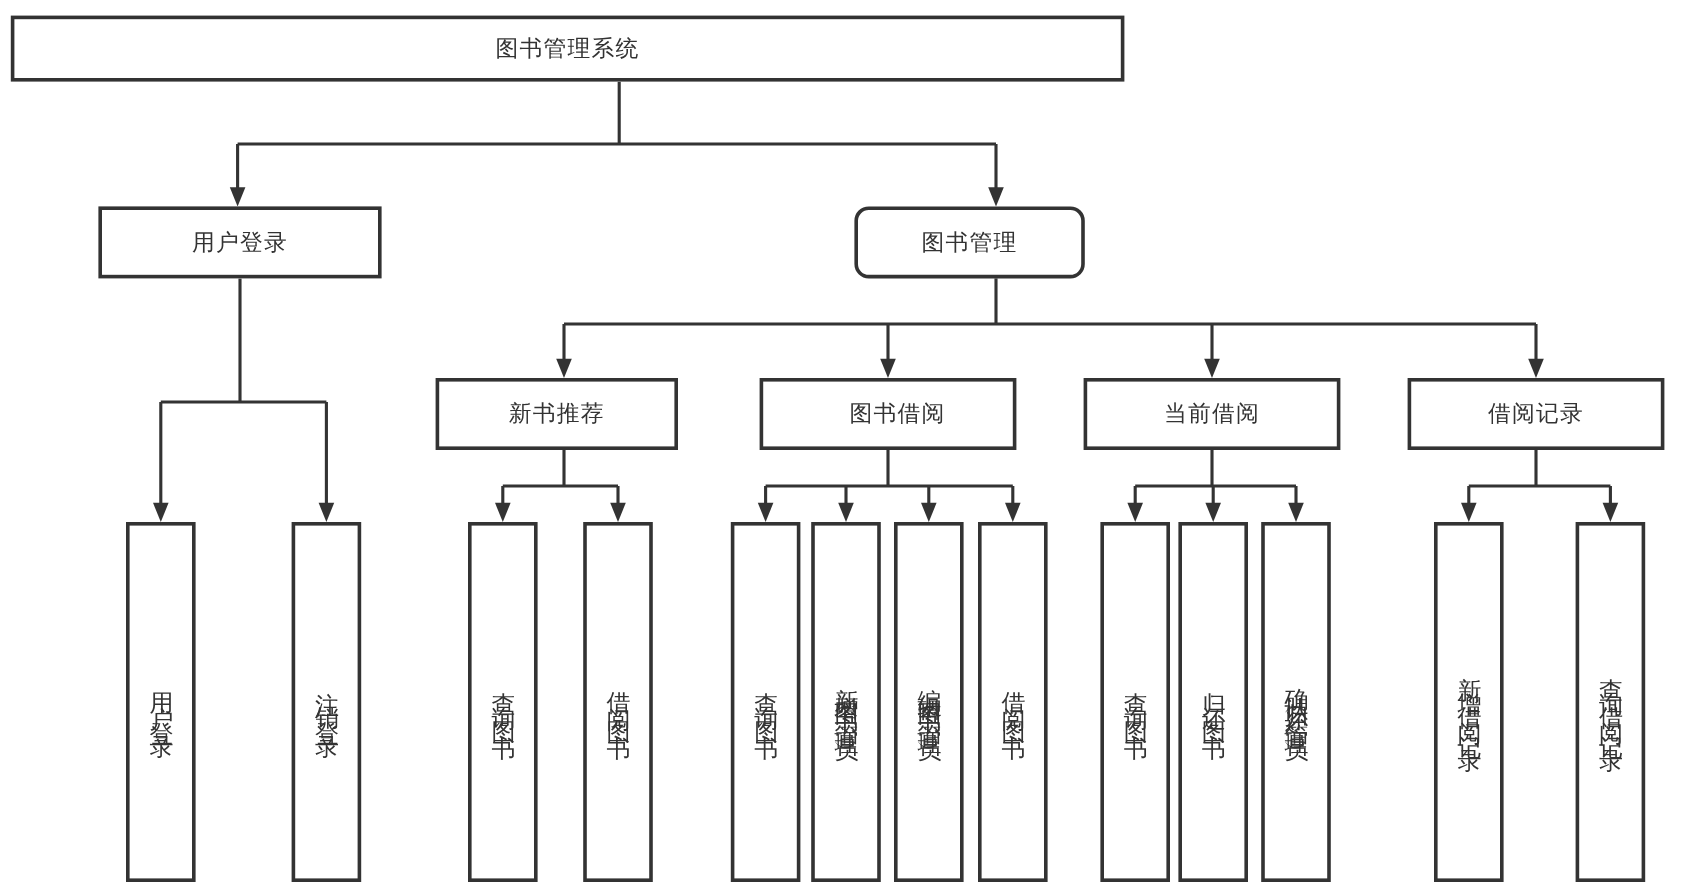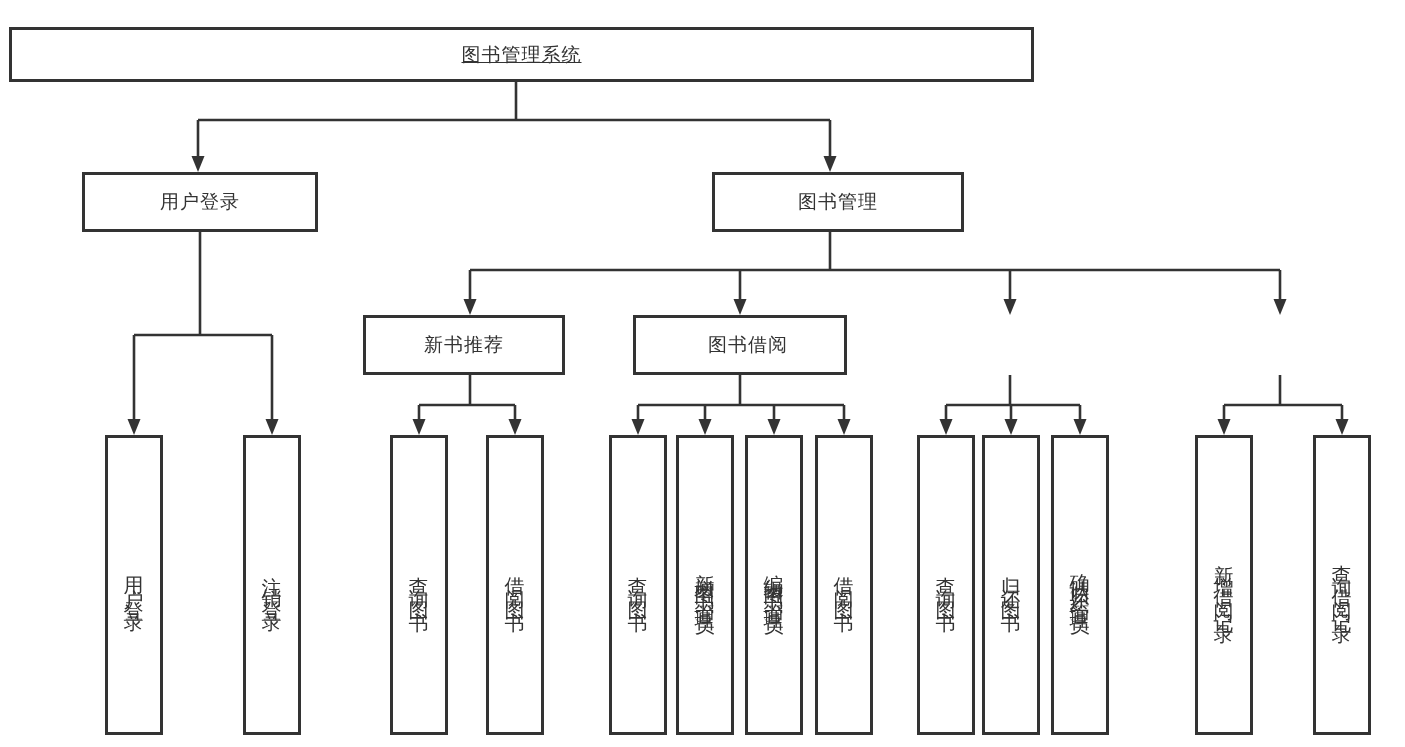--- a/index.html
+++ b/index.html
@@ -113,36 +113,42 @@
       <polygon points="767.5,419 780.5,419 774,435"></polygon>
       <polygon points="837.5,419 850.5,419 844,435"></polygon>
       <polygon points="939.5,419 952.5,419 946,435"></polygon>
       <polygon points="1004.5,419 1017.5,419 1011,435"></polygon>
       <polygon points="1073.5,419 1086.5,419 1080,435"></polygon>
       <polygon points="1217.5,419 1230.5,419 1224,435"></polygon>
       <polygon points="1335.5,419 1348.5,419 1342,435"></polygon>
     </g>
   </svg>
 
-  <div class="box h-box" style="left:9px;top:27px;width:1025px;height:55px;text-decoration:underline;">
+  <div class="box h-box" style="left:9px;top:13px;width:928px;height:55px;">
     <span>图书管理系统</span>
   </div>
 
   <div class="box h-box" style="left:82px;top:172px;width:236px;height:60px;">
     <span>用户登录</span>
   </div>
-  <div class="box h-box" style="left:712px;top:172px;width:252px;height:60px;">
+  <div class="box h-box" style="left:712px;top:172px;width:192px;height:60px;border-radius:12px;">
     <span>图书管理</span>
   </div>
 
   <div class="box h-box" style="left:363px;top:315px;width:202px;height:60px;">
     <span>新书推荐</span>
   </div>
   <div class="box h-box" style="left:633px;top:315px;width:214px;height:60px;padding-left:16px;">
     <span>图书借阅</span>
+  </div>
+  <div class="box h-box" style="left:903px;top:315px;width:214px;height:60px;">
+    <span>当前借阅</span>
+  </div>
+  <div class="box h-box" style="left:1173px;top:315px;width:214px;height:60px;">
+    <span>借阅记录</span>
   </div>
 
   <div class="box v-box" style="left:105px;top:435px;width:58px;height:300px;">
     <span class="v-label">用户登录</span>
   </div>
   <div class="box v-box" style="left:243px;top:435px;width:58px;height:300px;">
     <span class="v-label">注销登录</span>
   </div>
 
   <div class="box v-box" style="left:390px;top:435px;width:58px;height:300px;">

